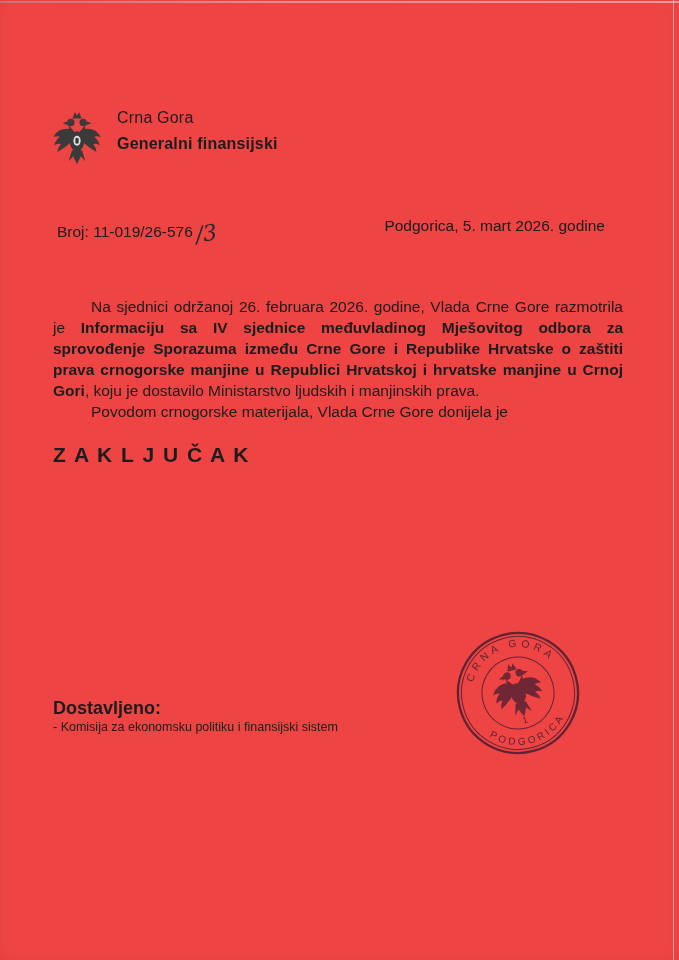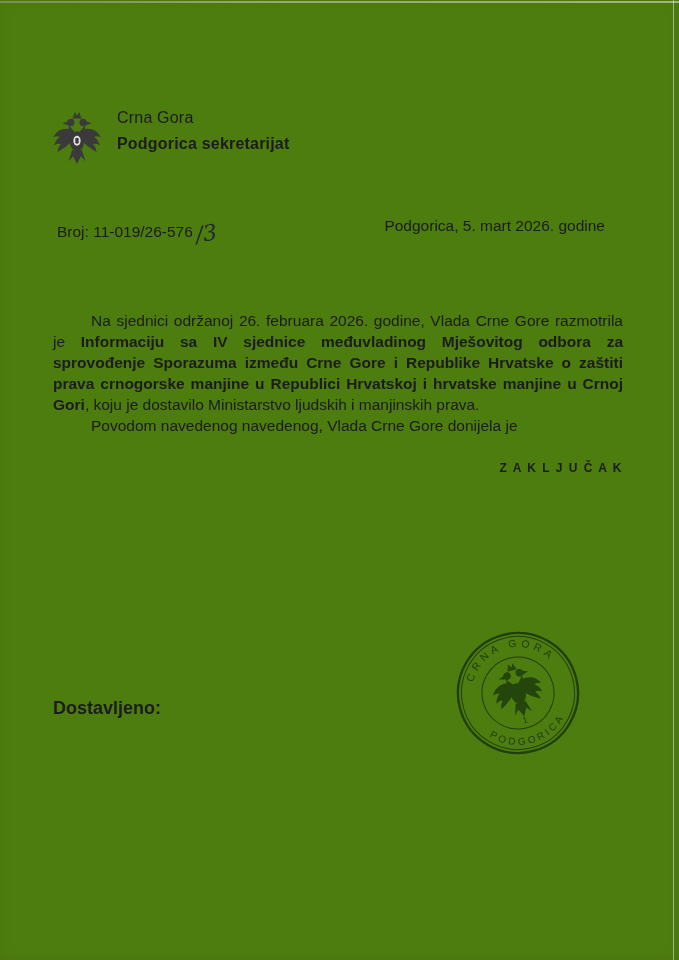--- a/index.html
+++ b/index.html
@@ -2,21 +2,21 @@
 <html lang="sr-Latn"><head>
 <meta charset="utf-8">
 <title>Zaključak - Vlada Crne Gore</title>
 <style>
   * { margin:0; padding:0; box-sizing:border-box; }
   html, body { background:#ffffff; }
   .page {
     position:relative;
     width:679px; height:960px;
     margin:0 auto;
-    background:#4d7c0f;
+    background:#ef4444;
     font-family:"Liberation Sans", sans-serif;
     color:#1c1c1c;
     overflow:hidden;
     box-shadow: inset 0 0 14px rgba(0,0,0,0.05);
   }
   .page::before {             
     content:""; position:absolute; top:1px; left:0; right:0; height:2px;
     background:linear-gradient(to right,#9d9d9d 0%, #cfcfcf 40%, #e3e3e3 100%);
     opacity:.55;
   }
@@ -44,28 +44,28 @@
     font-family:"DejaVu Serif", serif;
     font-style:italic;
     font-size:22px;
     color:#23262e;
     transform:rotate(-8deg) translateY(4px);
     margin-left:2px;
   }
 
   
   .body-text {
-    position:absolute; top:310px; left:53px; width:570px;
+    position:absolute; top:296px; left:53px; width:570px;
     font-size:15.5px; line-height:21px;
   }
   .para { text-align:justify; }
   .indent { text-indent:38px; }
   .para-plain { text-align:left; }
   .decision-heading {
-    font-size:12px; font-weight:bold; text-align:right;
+    font-size:21px; font-weight:bold; text-align:left;
     letter-spacing:1.5px; margin:22px 0;
   }
   .signature {
     margin-top:27px; text-align:right;
     font-size:15.5px; line-height:22px; padding-right:2px;
   }
 
   
   .stamp {
     position:absolute; left:453px; top:628px; width:130px; height:130px;
@@ -105,36 +105,36 @@
             <path d="M36 72 L30 92 L38 83 L45 97 L52 83 L60 92 L54 72 Z"></path>
           </g>
         </defs>
         <use href="#eagle-shape" fill="#3a3a3a"></use>
         <ellipse cx="45" cy="55" rx="6.5" ry="9" fill="#ffffff" opacity="0.85"></ellipse>
         <path d="M42 51 Q45 48 48 51 L48 59 Q45 62 42 59 Z" fill="#3a3a3a"></path>
       </svg>
     </div>
     <div class="letterhead-text">
       <div class="lh-line">Crna Gora</div>
-      <div class="lh-line bold">Podgorica sekretarijat</div>
+      <div class="lh-line bold">Generalni finansijski</div>
     </div>
   </header>
 
   <div class="ref-row">
     <div class="ref-number">
       <span>Broj: 11-019/26-576</span><span class="handwritten">/3</span>
     </div>
     <div class="place-date">Podgorica, 5. mart 2026. godine</div>
   </div>
 
   <main class="body-text">
     <p class="para indent">
       <span>Na sjednici održanoj 26. februara 2026. godine, Vlada Crne Gore razmotrila je </span><span class="bold">Informaciju sa IV sjednice međuvladinog Mješovitog odbora za sprovođenje Sporazuma između Crne Gore i Republike Hrvatske o zaštiti prava crnogorske manjine u Republici Hrvatskoj i hrvatske manjine u Crnoj Gori</span><span>, koju je dostavilo Ministarstvo ljudskih i manjinskih prava.</span>
     </p>
-    <p class="para indent para-plain">Povodom navedenog navedenog, Vlada Crne Gore donijela je</p>
+    <p class="para indent para-plain">Povodom crnogorske materijala, Vlada Crne Gore donijela je</p>
 
     <h2 class="decision-heading">Z A K L J U Č A K</h2>
 
 
   </main>
 
   <div class="stamp">
     <svg width="130" height="130" viewBox="0 0 130 130" aria-hidden="true">
       <defs>
         <path id="stamp-arc-top" d="M 19 65 A 46 46 0 1 1 111 65"></path>
@@ -149,15 +149,16 @@
       <text font-size="10" fill="#4565ae" letter-spacing="3" font-family="Liberation Sans, sans-serif">
         <textPath href="#stamp-arc-bottom" startOffset="50%" text-anchor="middle">PODGORICA</textPath>
       </text>
       <use href="#eagle-shape" transform="translate(39,33) scale(0.58)" fill="#4565ae" opacity="0.9"></use>
       <text x="65" y="96" text-anchor="middle" font-size="9" fill="#4565ae" font-family="Liberation Sans, sans-serif">1</text>
     </svg>
   </div>
 
   <footer class="distribution">
     <div class="dist-label bold">Dostavljeno:</div>
+    <div class="dist-item">- Komisija za ekonomsku politiku i finansijski sistem</div>
   </footer>
 
 </div>
 
 </body></html>

